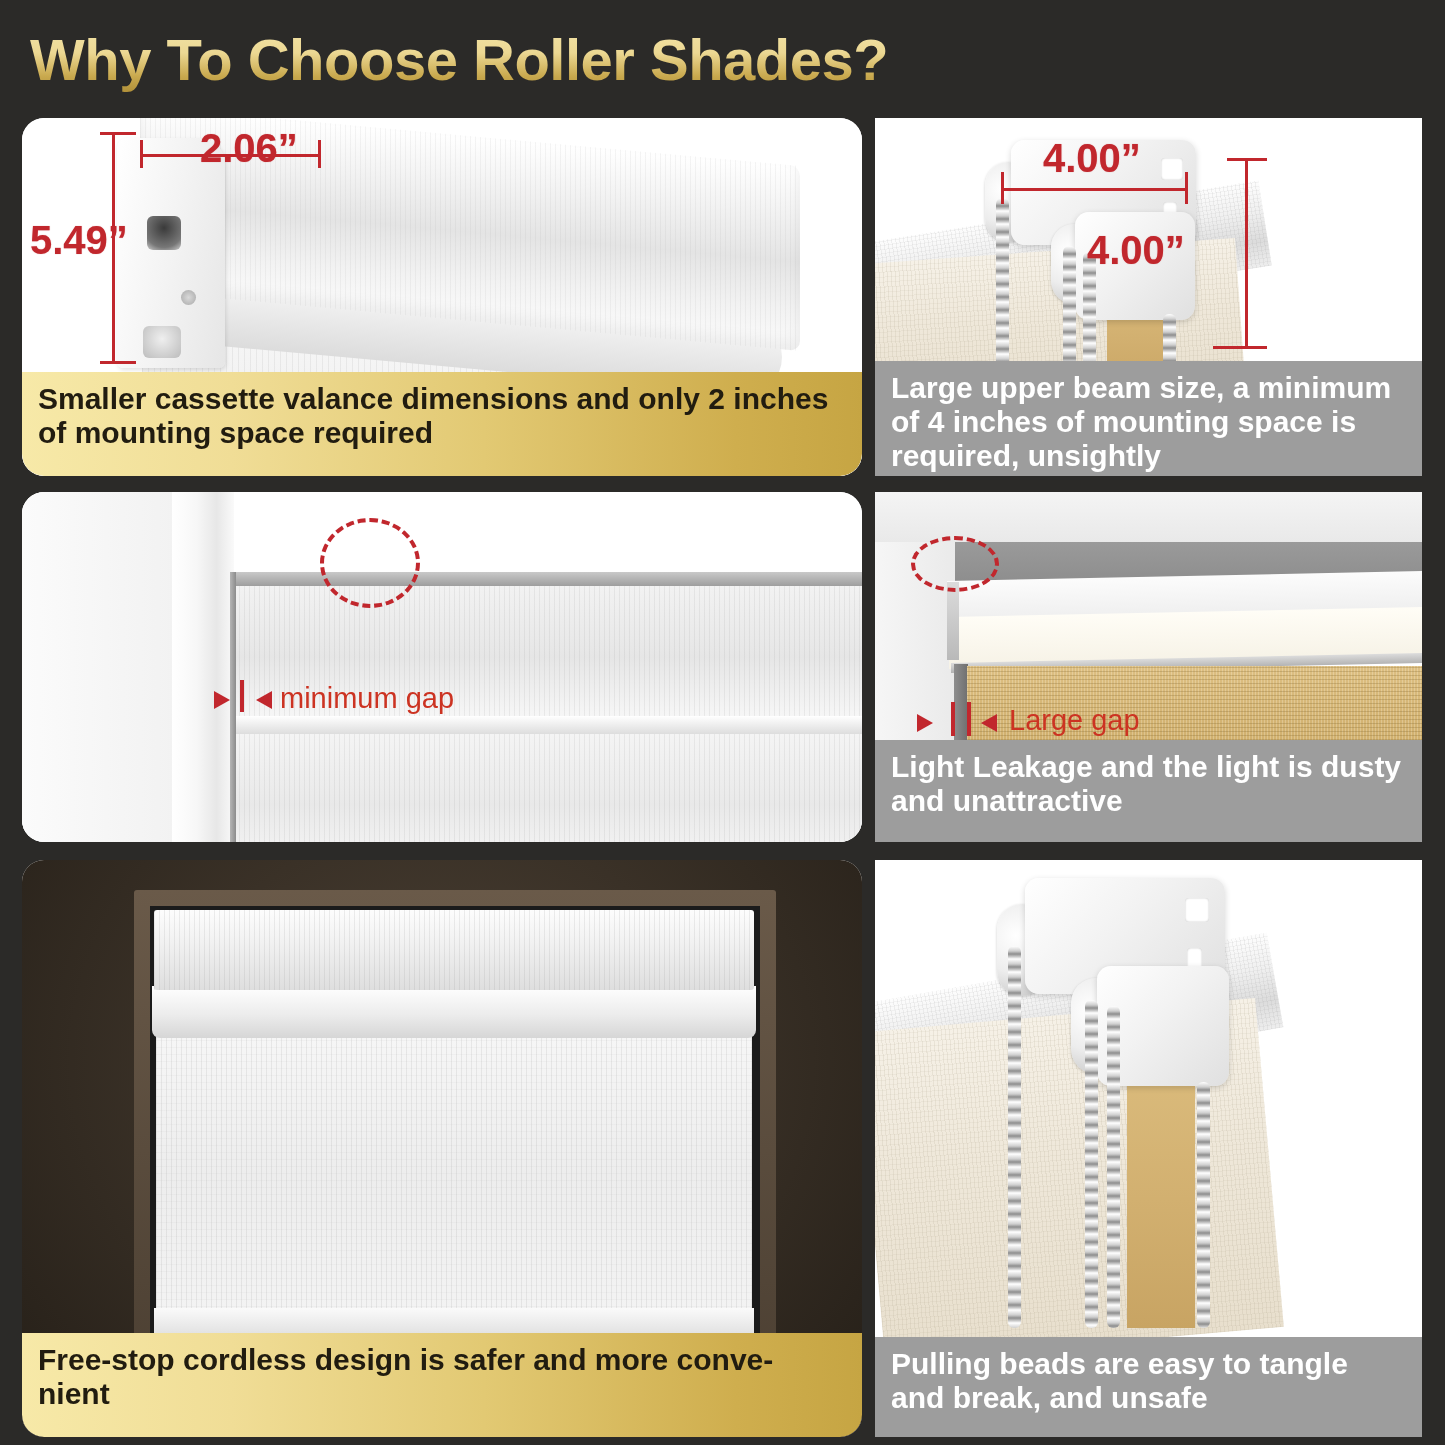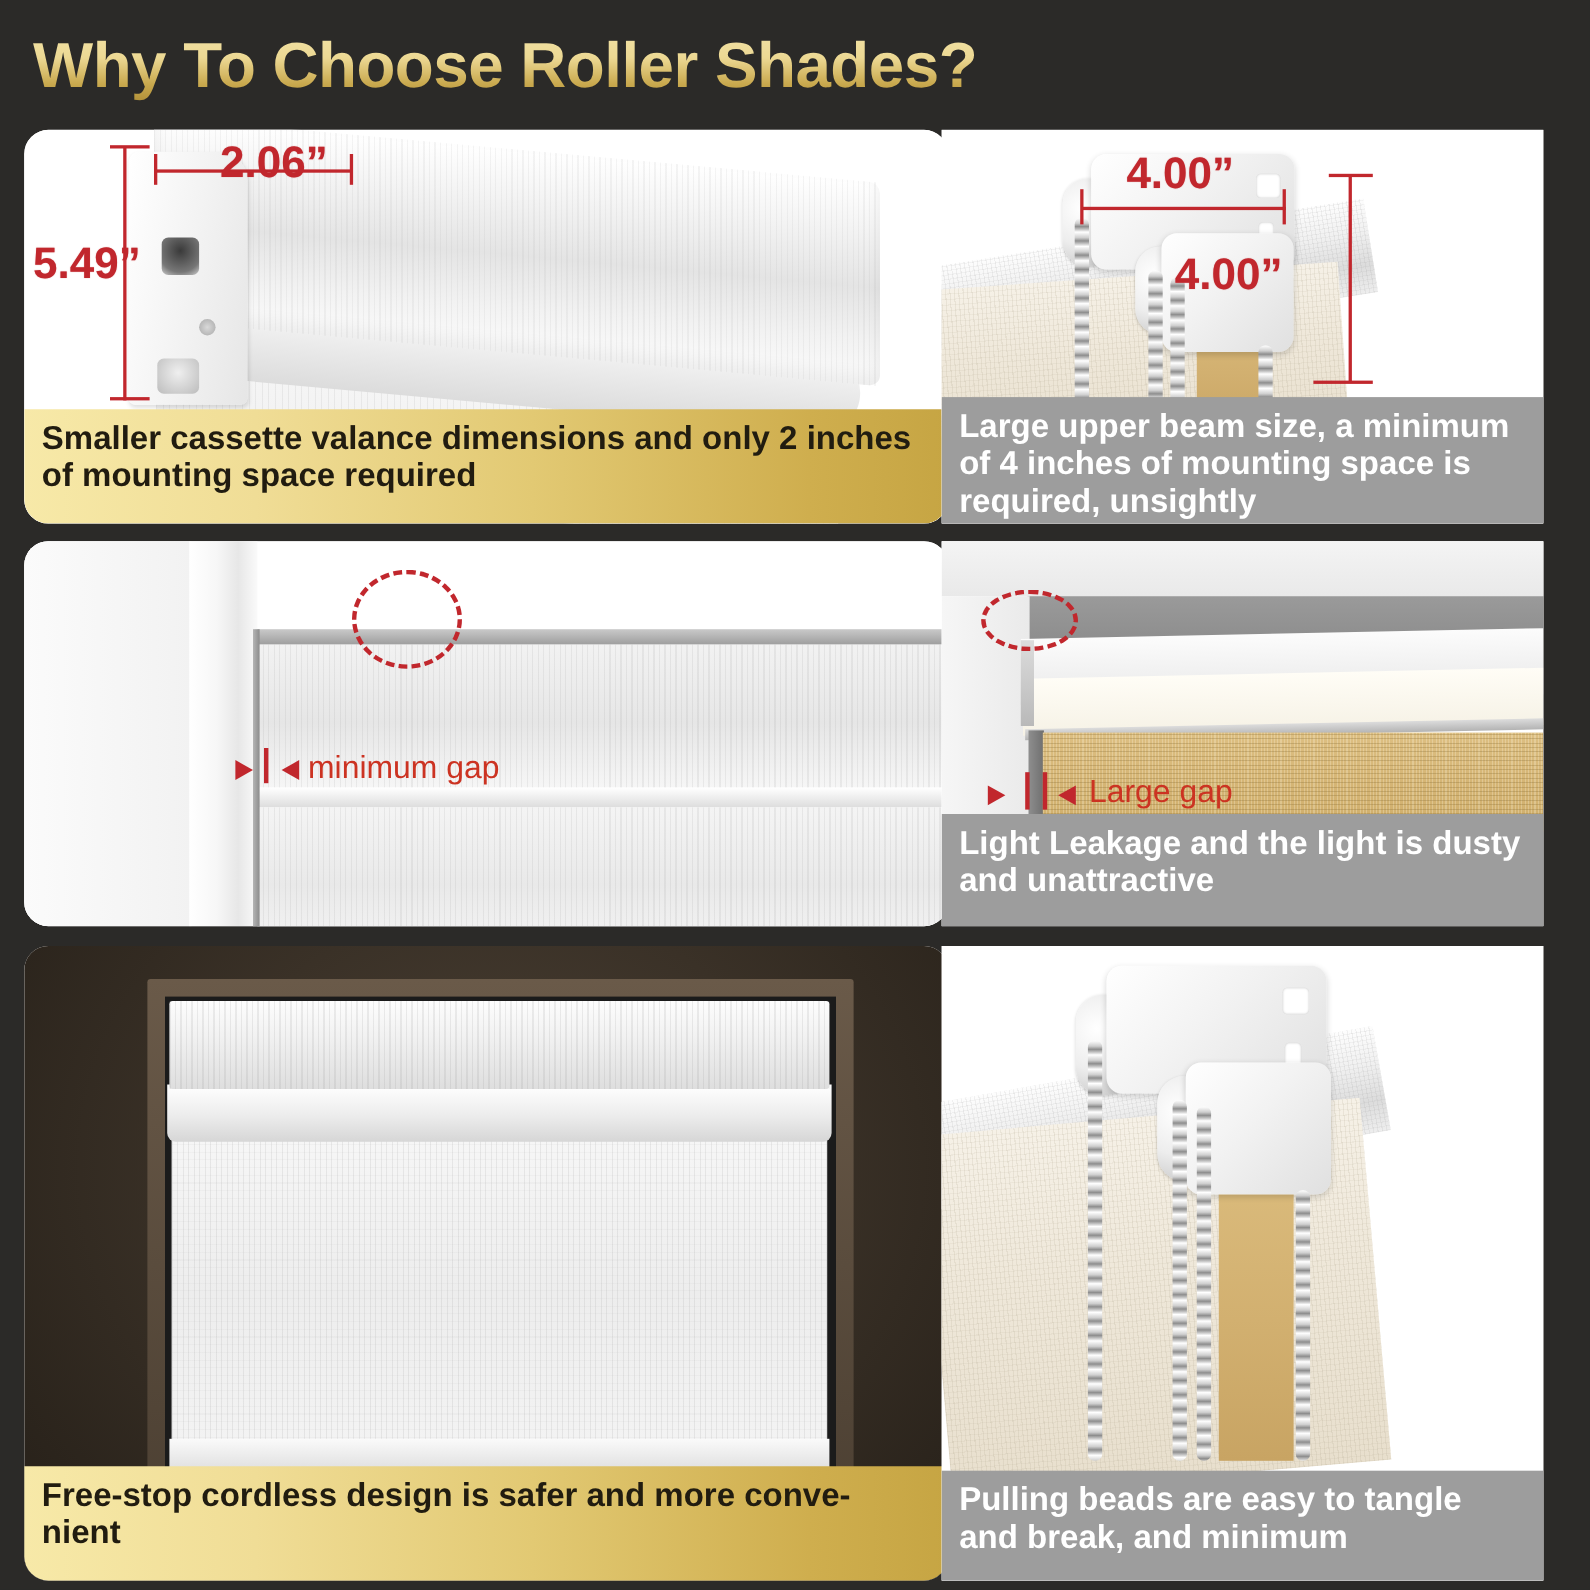--- a/index.html
+++ b/index.html
@@ -22,27 +22,27 @@
     -webkit-background-clip:text;background-clip:text;color:transparent;
     text-shadow:none;
     white-space:nowrap;
   }
 
   
   .grid{position:absolute;left:0;top:112px;width:1445px;height:1333px;}
 
   .panel{position:absolute;overflow:hidden;background:#fff;}
   .panel.left{left:22px;width:840px;border-radius:22px;}
-  .panel.right{left:856px;width:547px;border-radius:0;}
+  .panel.right{left:875px;width:547px;border-radius:0;}
 
   .row1{top:6px;height:358px;}
   .row2{top:380px;height:350px;}
   .row3{top:748px;height:577px;}
 
-  .photo{position:absolute;left:0;top:0;width:100%;height:100%;padding-left:28px;}
+  .photo{position:absolute;left:0;top:0;width:100%;height:100%;}
 
   
   .caption{
     position:absolute;left:0;bottom:0;width:100%;
     box-sizing:border-box;
     padding:10px 16px 6px 16px;
     font-weight:bold;
     line-height:1.14;
   }
   .caption.gold{
@@ -479,16 +479,16 @@
         <div class="cut" style="left:162px;top:70px;width:15px;height:32px;"></div>
       </div>
       <div class="endwheel" style="left:196px;top:118px;width:50px;height:96px;border-radius:26px;"></div>
       <div class="bracket" style="left:222px;top:106px;width:132px;height:120px;"></div>
 
       <div class="chain" style="left:133px;top:86px;height:382px;"></div>
       <div class="chain" style="left:210px;top:140px;height:328px;"></div>
       <div class="chain" style="left:232px;top:146px;height:322px;"></div>
       <div class="chain" style="left:322px;top:222px;height:246px;"></div>
     </div>
-    <div class="caption gray r3">Pulling beads are easy to tangle and break, and minimum</div>
+    <div class="caption gray r3">Pulling beads are easy to tangle and break, and unsafe</div>
   </div>
 
 </div>
 
 </body></html>

